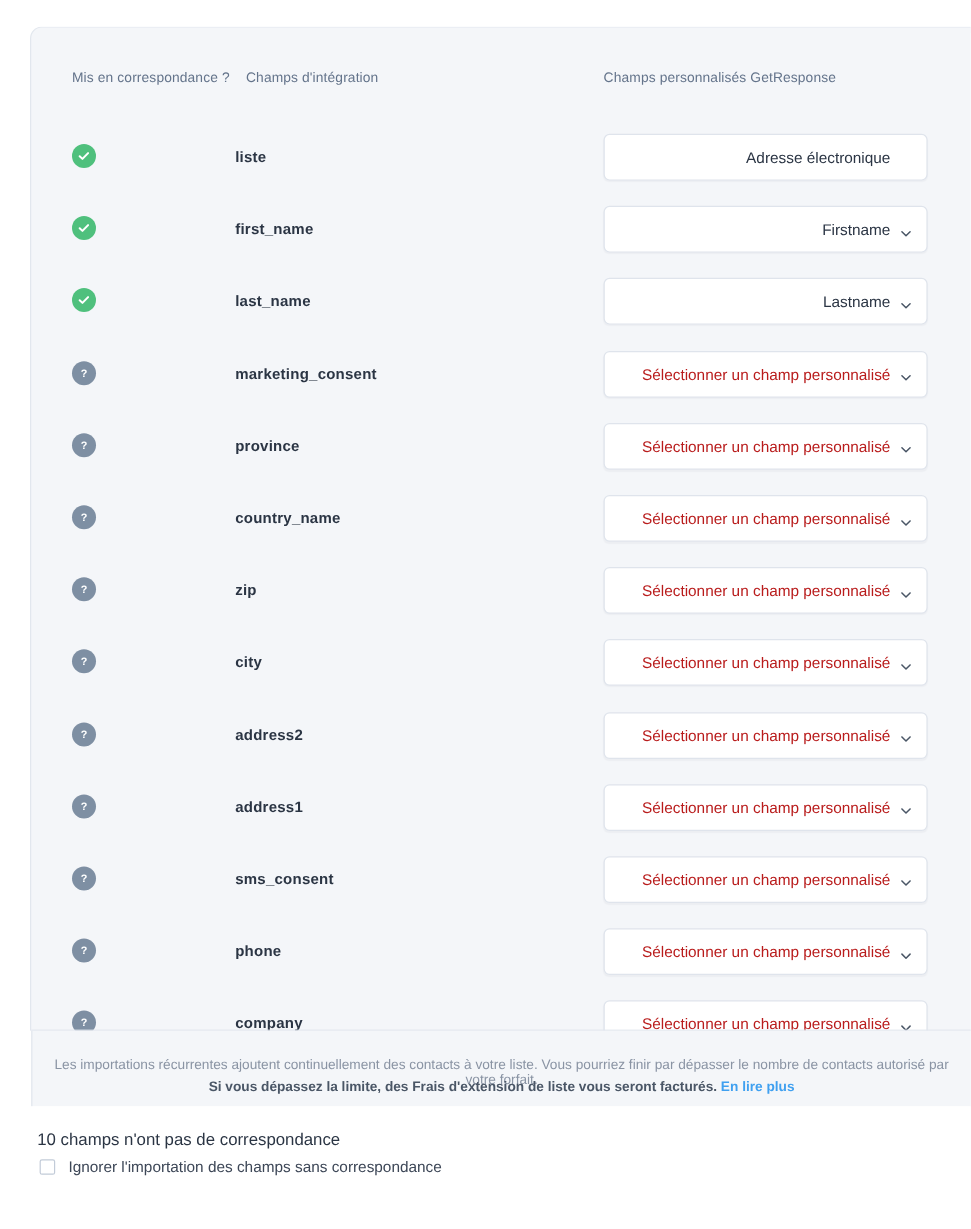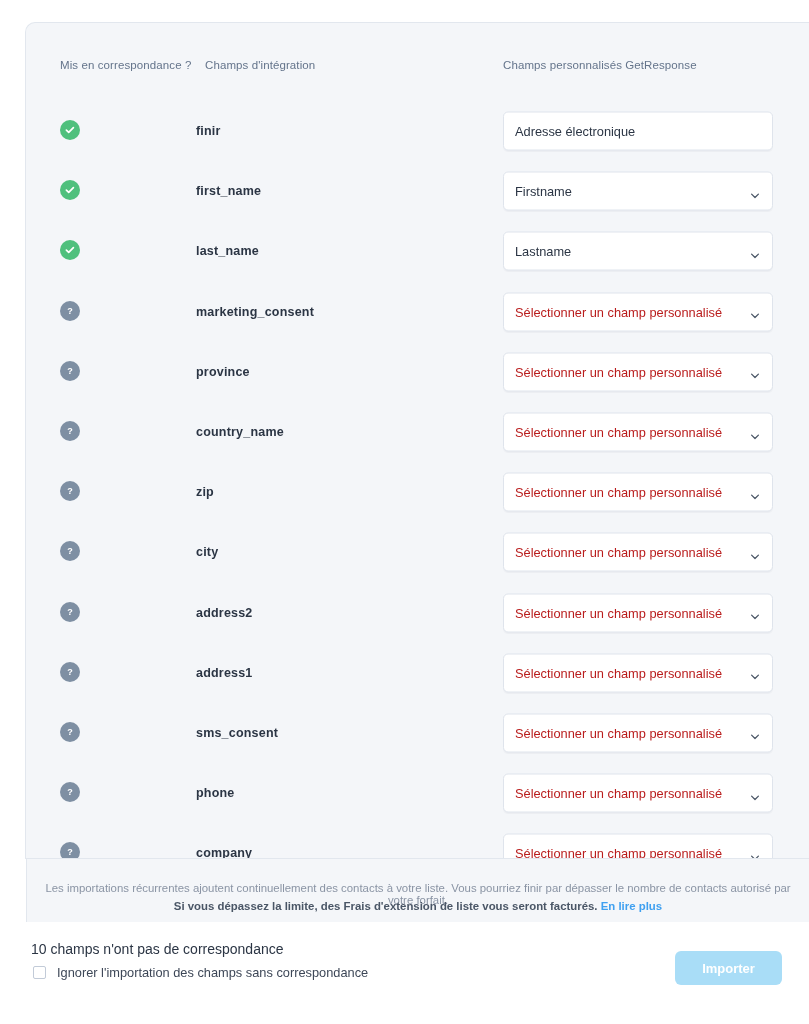--- a/index.html
+++ b/index.html
@@ -99,20 +99,21 @@
     letter-spacing: .2px;
     white-space: nowrap;
   }
 
   .control-cell {
     position: absolute;
     left: 477px;
     top: 50%;
     transform: translateY(-50%);
     width: 270px;
+    text-align: right;
   }
 
   .gr-field {
     position: relative;
     height: 39px;
     background: #ffffff;
     border: 1px solid #dfe4ec;
     border-radius: 5px;
     box-sizing: border-box;
     display: flex;
@@ -254,21 +255,21 @@
 
     <div class="rows" id="rows-container">
         <div class="row">
           <div class="status-cell">
             <div class="badge ok">
               <svg width="12" height="12" viewBox="0 0 12 12" aria-hidden="true">
                 <path d="M2.4 6.2 L4.7 8.4 L9.4 3.6" fill="none" stroke="#ffffff" stroke-width="1.7" stroke-linecap="round" stroke-linejoin="round"></path>
               </svg>
             </div>
           </div>
-          <div class="field-name">finir</div>
+          <div class="field-name">liste</div>
           <div class="control-cell">
             <div class="gr-field">
               <span class="val">Adresse électronique</span>
             </div>
           </div>
         </div>
         <div class="row">
           <div class="status-cell">
             <div class="badge ok">
               <svg width="12" height="12" viewBox="0 0 12 12" aria-hidden="true">
@@ -499,16 +500,15 @@
   </div>
 
   <div class="summary">
     <div class="summary-title">10 champs n'ont pas de correspondance</div>
 
     <div class="ignore-row">
       <span class="checkbox"></span>
       <span class="ignore-label">Ignorer l'importation des champs sans correspondance</span>
     </div>
 
-    <button class="import-btn">Importer</button>
   </div>
 
 </div>
 
 </body></html>

